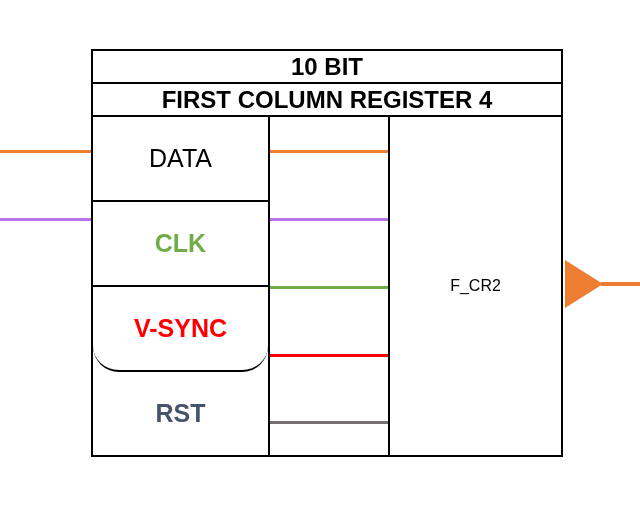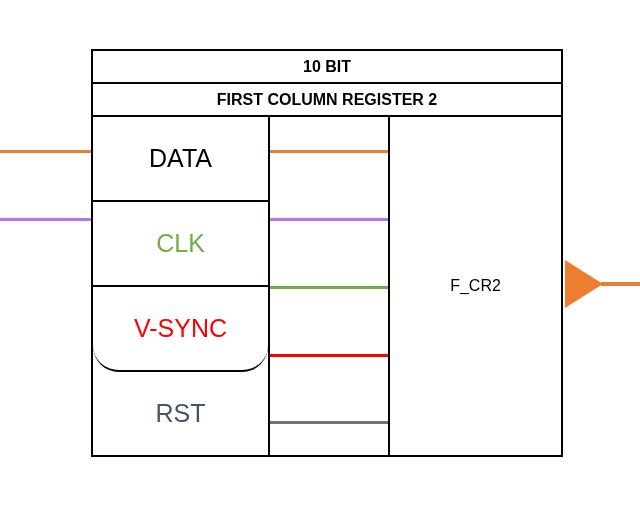--- a/index.html
+++ b/index.html
@@ -21,21 +21,21 @@
     box-sizing: border-box;
     display: flex;
     flex-direction: column;
   }
   .header-row {
     flex: 1;
     display: flex;
     align-items: center;
     justify-content: center;
     font-weight: bold;
-    font-size: 16px;
+    font-size: 24px;
     color: #000;
   }
   .header-row.first { border-bottom: 2px solid #000; }
 
   
   .main-box {
     position: absolute;
     left: 91px; top: 115px;
     width: 472px; height: 342px;
     border: 2px solid #000;
@@ -52,21 +52,21 @@
   .port-cell {
     flex: 1;
     display: flex;
     align-items: center;
     justify-content: center;
     font-size: 25px;
     color: #000;
     text-align: center;
   }
   .port-cell:not(:last-child) { border-bottom: 2px solid #000; }
-  .port-cell.bold { font-weight: normal; }
+  .port-cell.bold { font-weight: bold; }
   .bus-col {
     width: 120px;
     box-sizing: border-box;
     border-right: 2px solid #000;
   }
   .out-col {
     flex: 1;
     display: flex;
     align-items: center;
     justify-content: center;
@@ -105,21 +105,21 @@
 </head>
 <body>
 
 <div class="canvas">
 
   <div class="wire in-data" style="background-color: rgb(237, 125, 49);"></div>
   <div class="wire in-loaden" style="background-color: rgb(184, 115, 230);"></div>
 
   <div class="header-box">
     <div class="header-row first">10 BIT</div>
-    <div class="header-row">FIRST COLUMN REGISTER 2</div>
+    <div class="header-row">FIRST COLUMN REGISTER 4</div>
   </div>
 
   <div class="main-box">
     <div class="ports-col">
       <div class="port-cell" style="color: rgb(0, 0, 0);">DATA</div>
       <div class="port-cell bold" style="color: rgb(112, 173, 71);">CLK</div>
       <div class="port-cell bold" style="color: rgb(255, 0, 0); border-radius: 26px;">V-SYNC</div>
       <div class="port-cell bold" style="color: rgb(68, 84, 106);">RST</div>
     </div>
     <div class="bus-col"></div>

